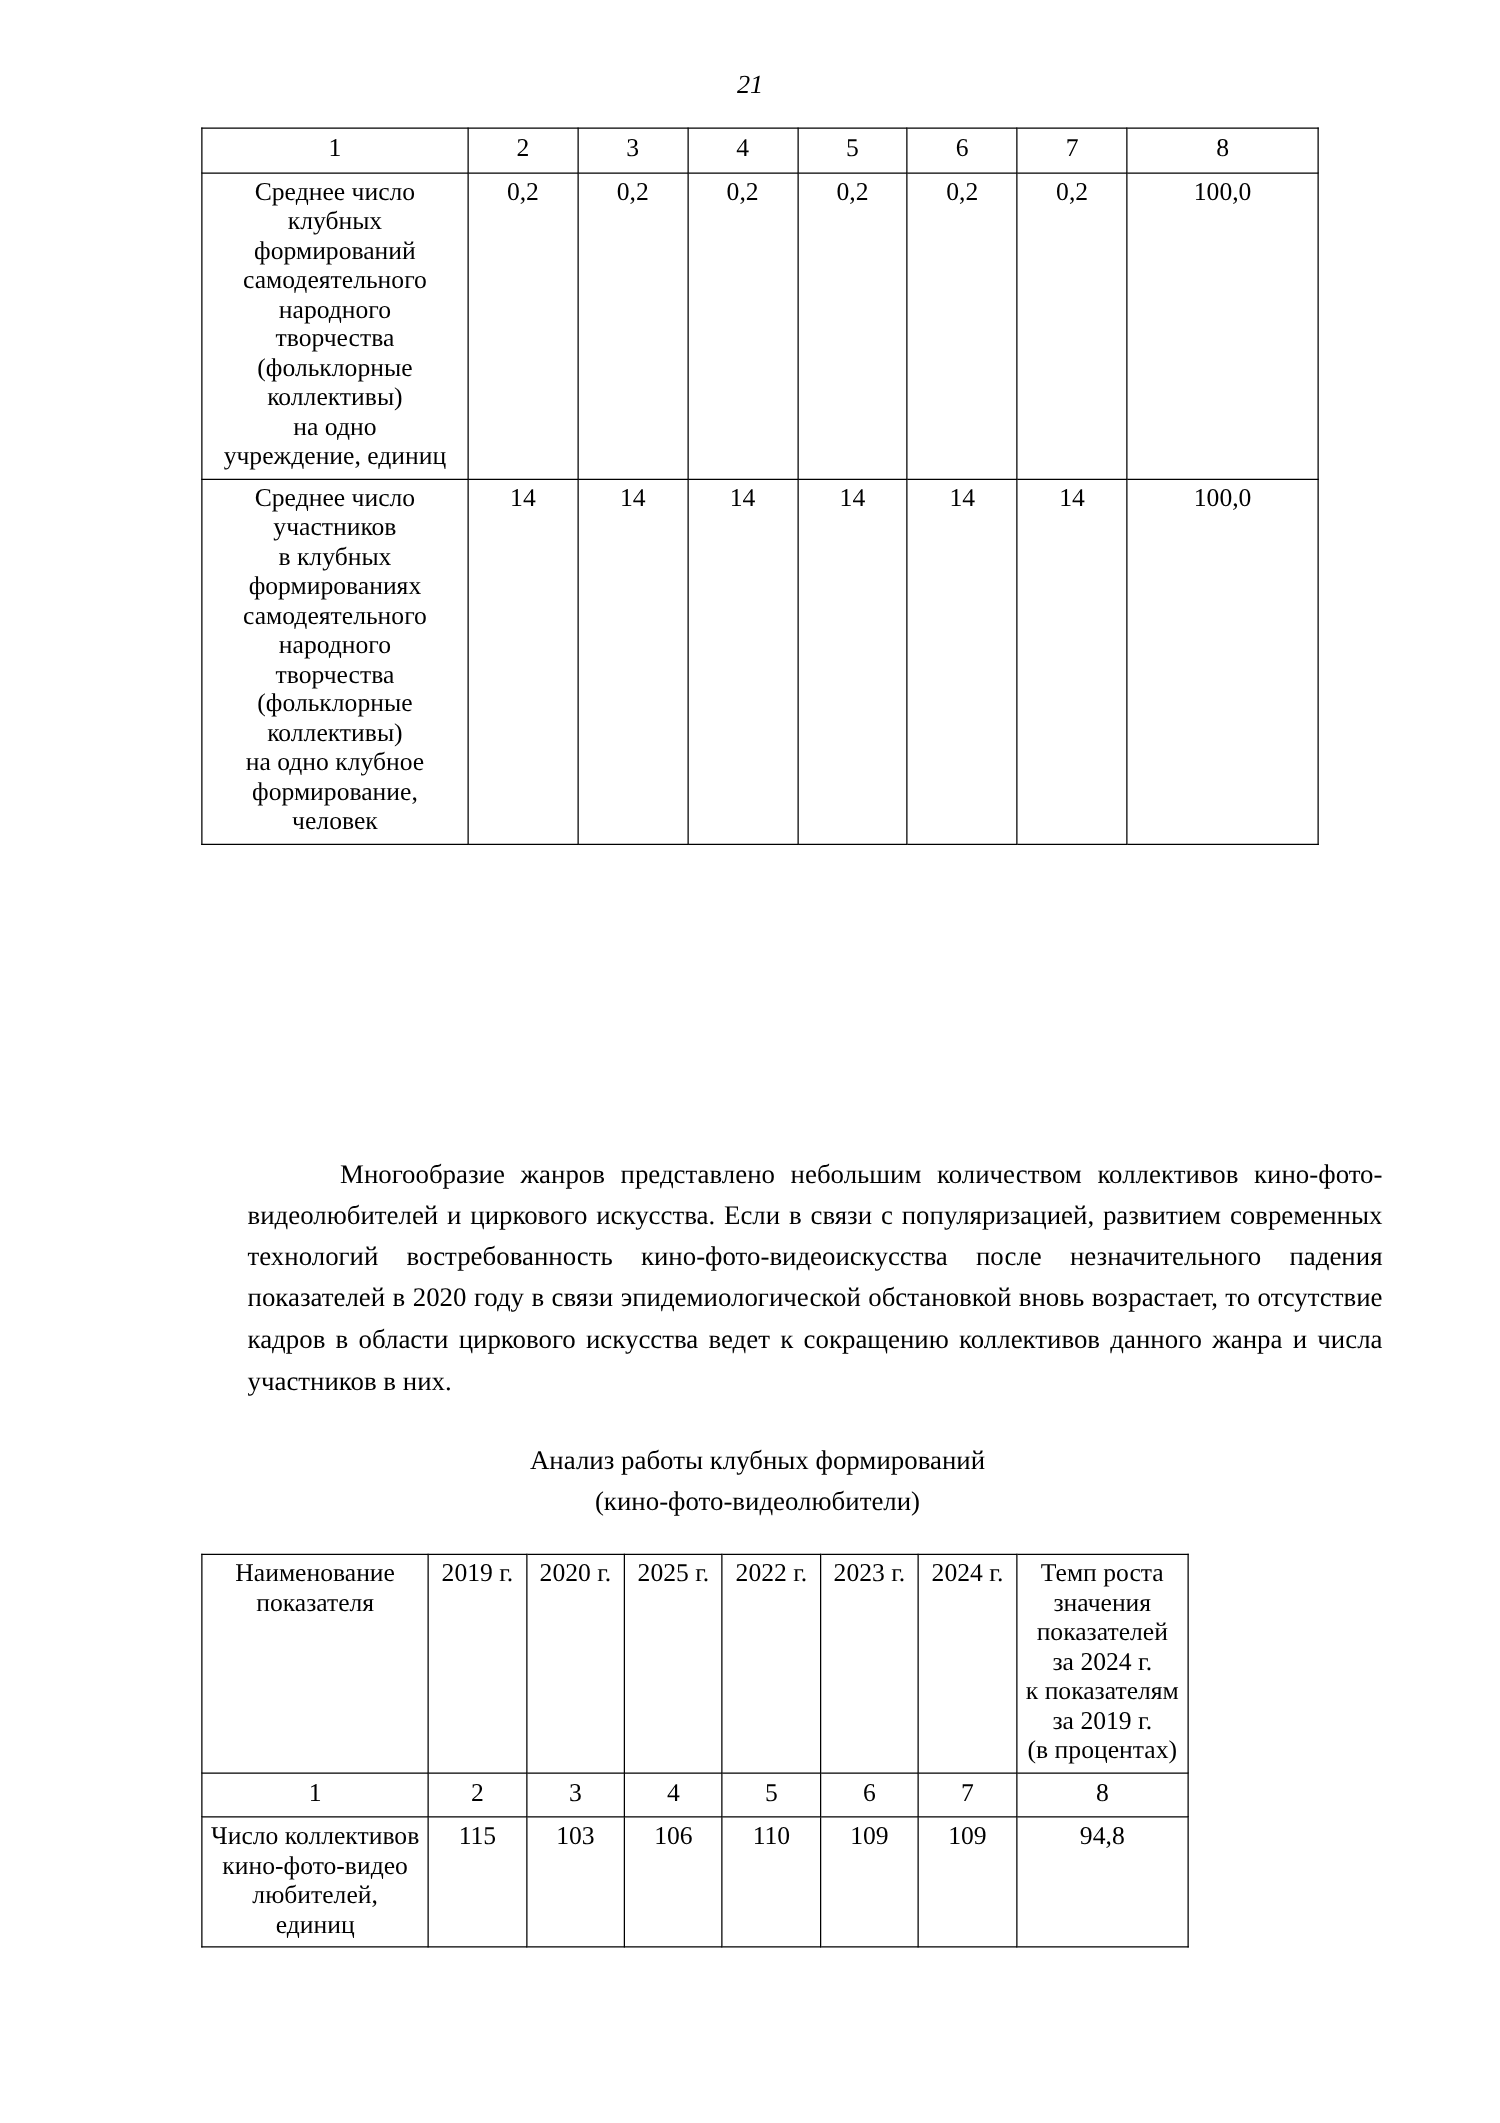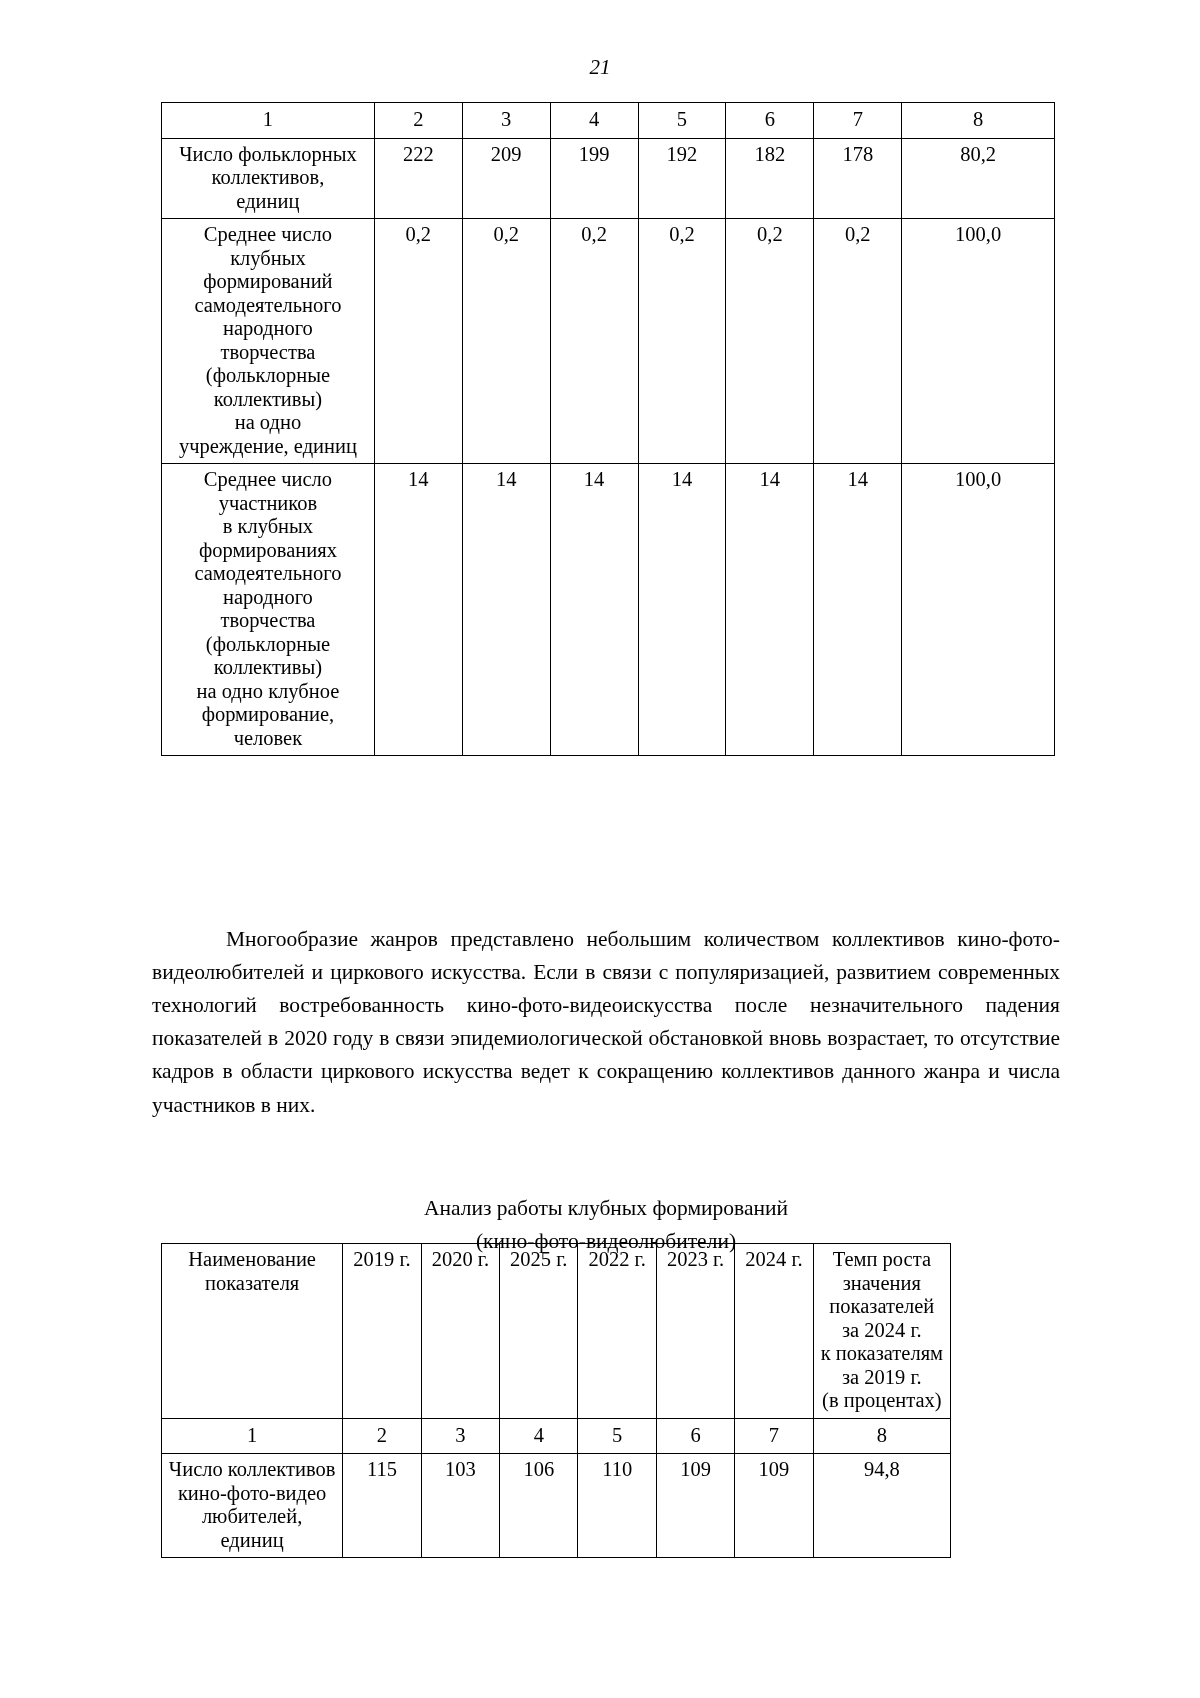--- a/index.html
+++ b/index.html
@@ -82,31 +82,31 @@
   .body-para {
     position: absolute;
     left: 152px;
     width: 908px;
     font-size: 21.5px;
     line-height: 33.2px;
     text-align: justify;
     text-indent: 74px;
     hyphens: manual;
   }
-  #para-genres { top: 901px; }
+  #para-genres { top: 901px; margin-left: 46px; }
 
   .center-heading {
     position: absolute;
     left: 152px;
     width: 908px;
     text-align: center;
     font-size: 21.5px;
     line-height: 33.2px;
   }
-  #heading-analysis { top: 1192px; }
+  #heading-analysis { top: 1152px; }
 
   .hdr-multiline {
     text-align: center;
   }
   .nowrapcell { white-space: nowrap; }
 </style>
 </head>
 <body>
 
 <div class="page">
@@ -130,30 +130,20 @@
           <td class="label">1</td>
           <td class="num">2</td>
           <td class="num">3</td>
           <td class="num">4</td>
           <td class="num">5</td>
           <td class="num">6</td>
           <td class="num">7</td>
           <td class="num">8</td>
         </tr>
 
-        <tr>
-          <td class="label">Число фольклорных<br>коллективов,<br>единиц</td>
-          <td class="num">222</td>
-          <td class="num">209</td>
-          <td class="num">199</td>
-          <td class="num">192</td>
-          <td class="num">182</td>
-          <td class="num">178</td>
-          <td class="num">80,2</td>
-        </tr>
 
 
         <tr>
           <td class="label">Среднее число<br>клубных<br>формирований<br>самодеятельного<br>народного<br>творчества<br>(фольклорные<br>коллективы)<br>на одно<br>учреждение, единиц</td>
           <td class="num">0,2</td>
           <td class="num">0,2</td>
           <td class="num">0,2</td>
           <td class="num">0,2</td>
           <td class="num">0,2</td>
           <td class="num">0,2</td>

